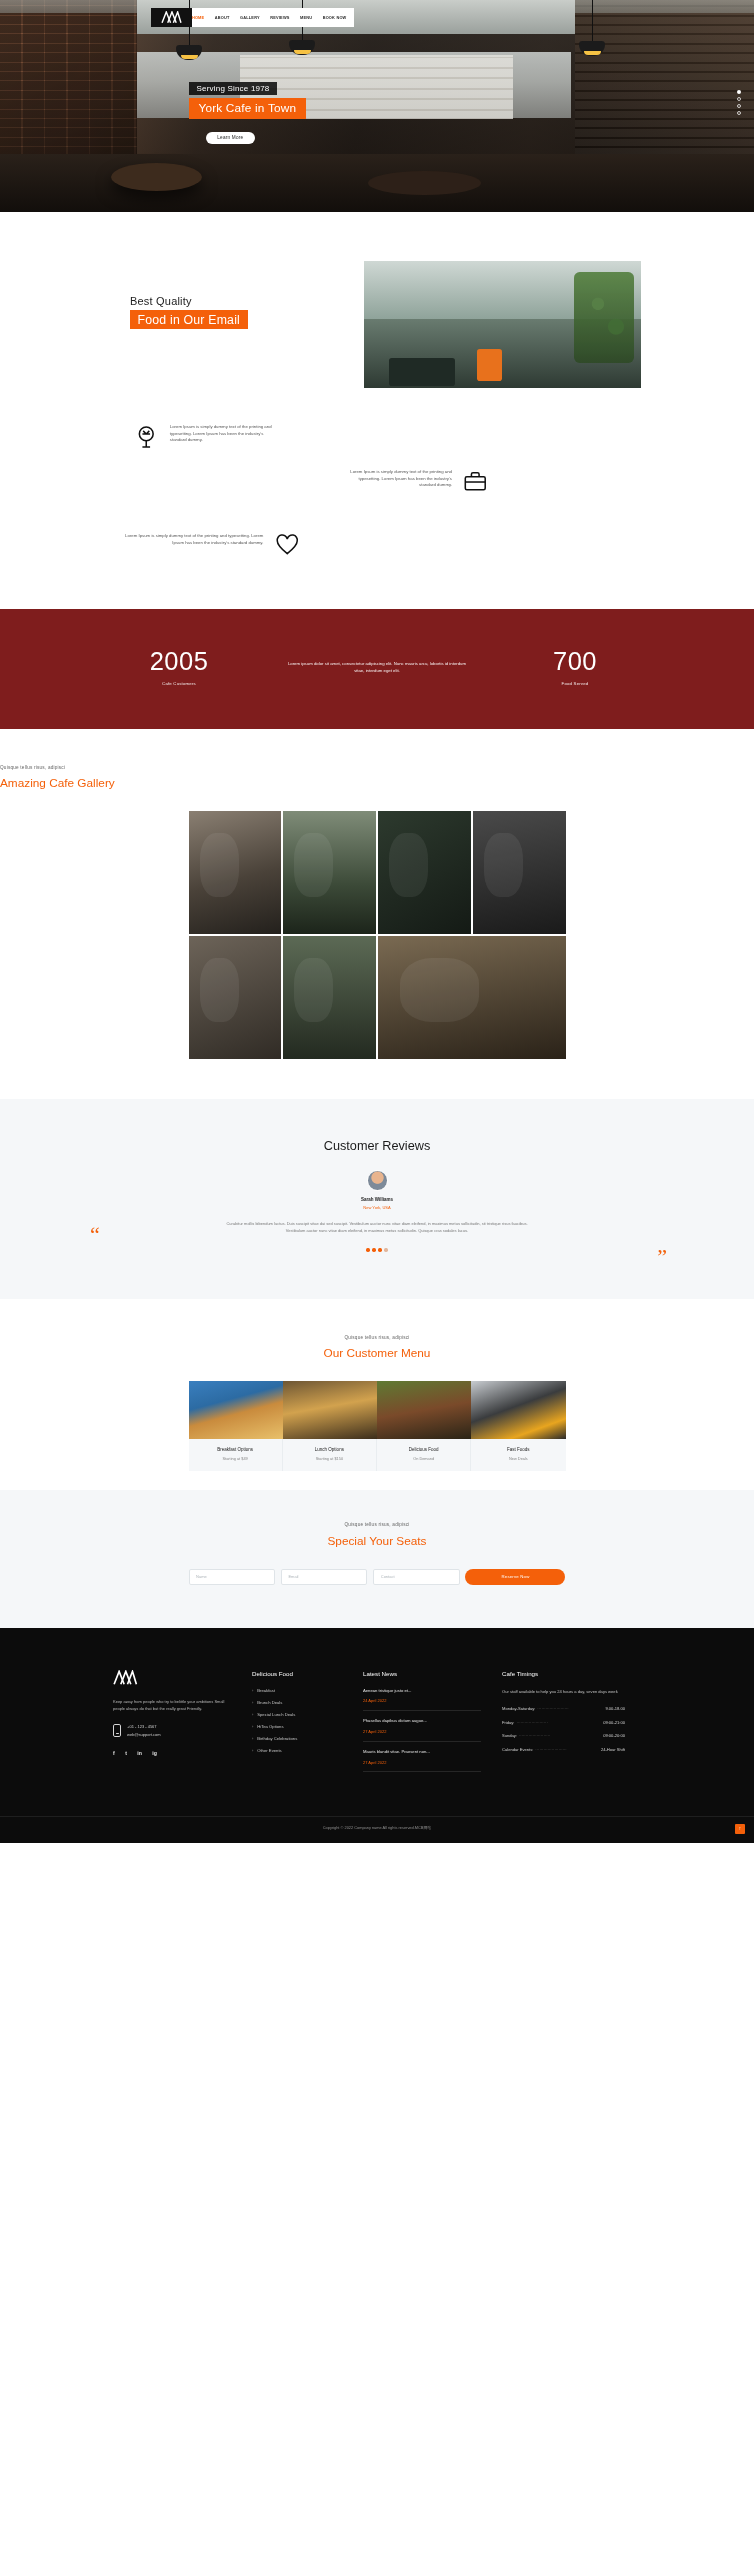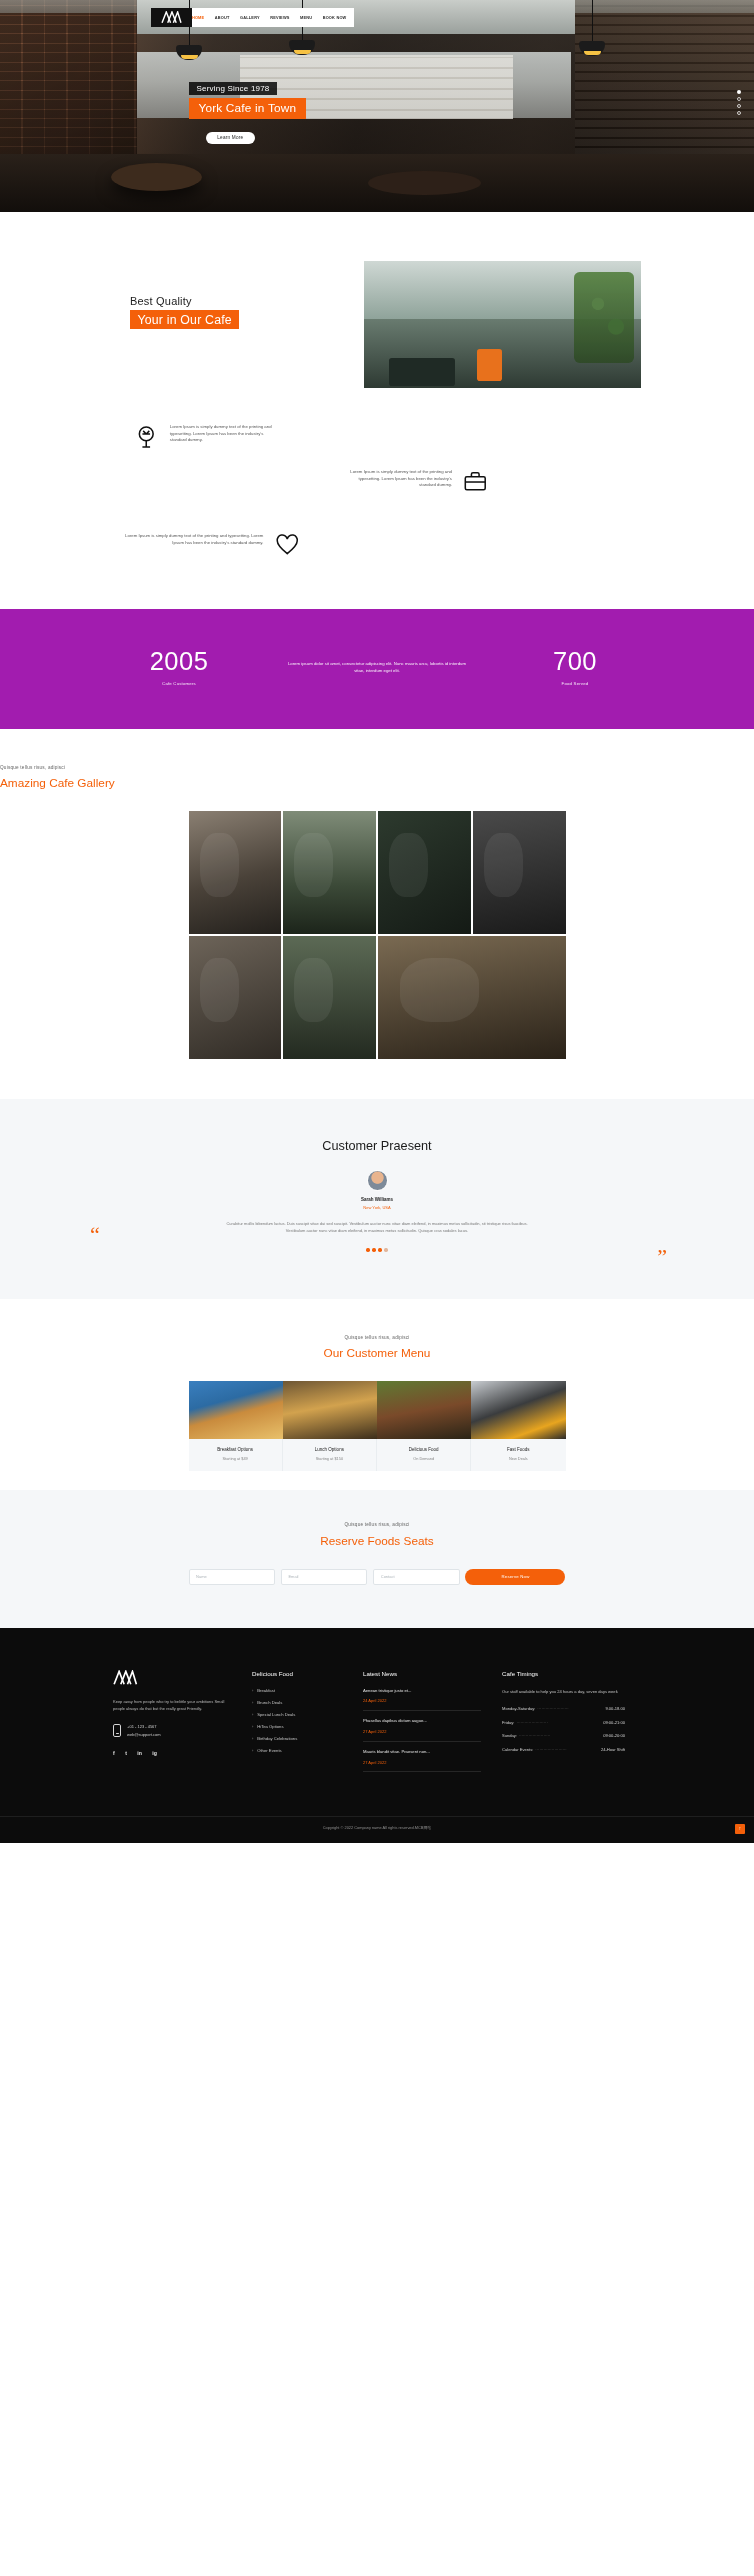--- a/index.html
+++ b/index.html
@@ -165,21 +165,21 @@
   }
   .feat .ic{ width:24.5px; height:24.5px; flex:none; }
   .f1{ left:21px; top:0; }
   .f2{ left:231px; top:45px; }
   .f2 p{ text-align:right; }
   .f3{ left:9.4px; top:109px; }
   .f3 p{ text-align:right; width:141px; }
 
   
   .stats{
-    background:#a21caf; color:#fff; padding:40px 0 43px;
+    background:#7f1d1d; color:#fff; padding:40px 0 43px;
   }
   .stats-inner{
     width:528px; margin:0 auto; display:flex;
     align-items:center; justify-content:space-between;
   }
   .stat{ text-align:center; width:132px; }
   .stat .num{ font-size:25.5px; font-weight:300; line-height:1; letter-spacing:0.5px; }
   .stat .lbl{ font-size:4.3px; margin-top:6.6px; opacity:.92; letter-spacing:0.2px; }
   .stats-text{
     width:189px; text-align:center; font-size:4.3px; line-height:1.75; opacity:.95;
@@ -370,21 +370,21 @@
       <i></i>
       <i></i>
       <i></i>
     </div>
   </section>
 
   <section class="about">
     <div class="about-inner">
       <div class="about-left">
         <div class="about-sub">Best Quality</div>
-        <div class="about-head">Your in Our Cafe</div>
+        <div class="about-head">Food in Our Email</div>
       </div>
       <div class="about-img">
         <div class="tbl"></div>
           <div class="chair"></div>
       </div>
     </div>
 
     <div class="features">
       <div class="feat f1">
         <svg class="ic" viewBox="0 0 32 32">
@@ -434,21 +434,21 @@
       <div class="tile g2"></div>
       <div class="tile g3"></div>
       <div class="tile g4"></div>
       <div class="tile g5"></div>
       <div class="tile g6"></div>
       <div class="tile g7 wide"></div>
     </div>
   </section>
 
   <section class="reviews">
-    <div class="rev-title">Customer Praesent</div>
+    <div class="rev-title">Customer Reviews</div>
     <div class="avatar"></div>
     <div class="rev-name">Sarah Williams</div>
     <div class="rev-role">New York, USA</div>
     <div style="position:relative;">
       <span class="qmark" style="left:90px;top:3.8px;">“</span>
       <div class="rev-text">Curabitur mollis bibendum luctus. Duis suscipit vitae dui sed suscipit. Vestibulum auctor nunc vitae diam eleifend, in maximus metus sollicitudin, sit tristique risus faucibus. Vestibulum auctor nunc vitae diam eleifend, in maximus metus sollicitudin. Quisque cras sodales lacus.</div>
       <span class="qmark" style="right:87px;top:26.4px;">”</span>
     </div>
     <div class="dots">
       <i></i>
@@ -480,21 +480,21 @@
       </div>
       <div class="m-cap">
         <div class="t">Fast Foods</div>
         <div class="s">New Deals</div>
       </div>
     </div>
   </section>
 
   <section class="reserve">
     <div class="sec-kicker">Quisque tellus risus, adipisci</div>
-    <div class="sec-title">Reserve Foods Seats</div>
+    <div class="sec-title">Special Your Seats</div>
     <div class="form-row">
       <input type="text" placeholder="Name" style="">
       <input type="text" placeholder="Email" style="">
       <input type="text" placeholder="Contact" style="">
       <button class="book-btn">Reserve Now</button>
     </div>
   </section>
 
   <footer class="footer">
     <div class="f-inner">

